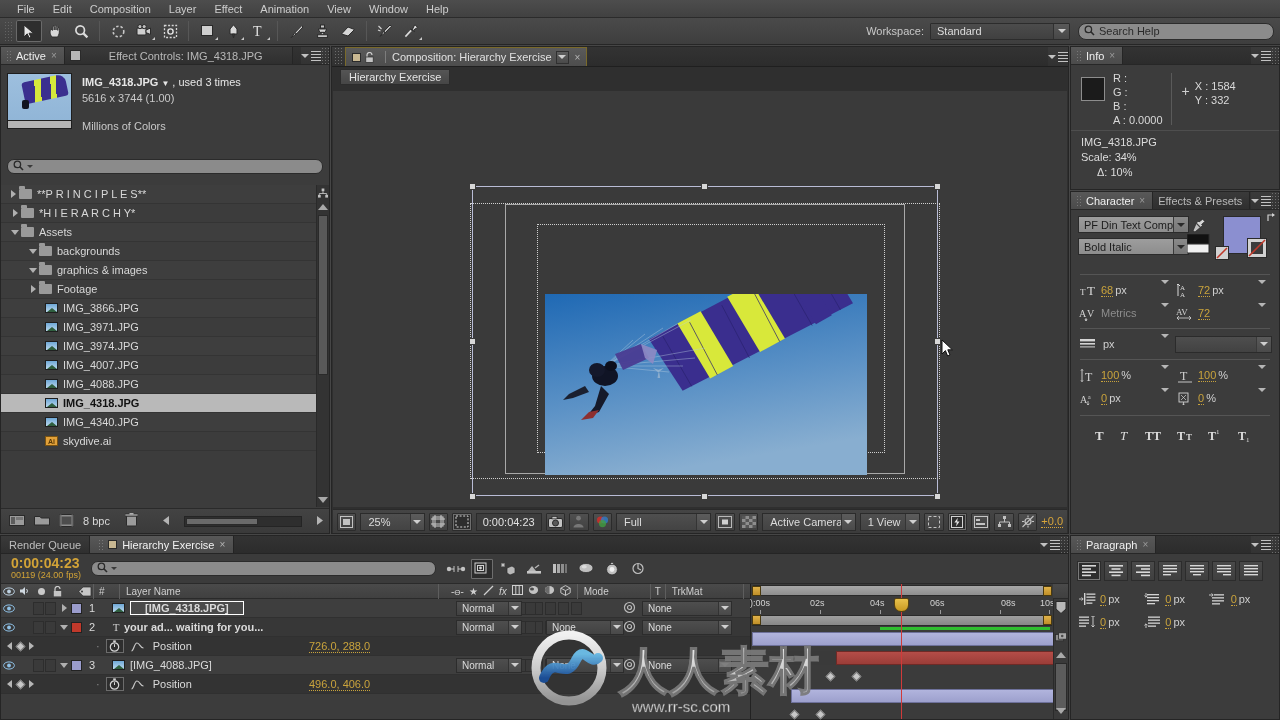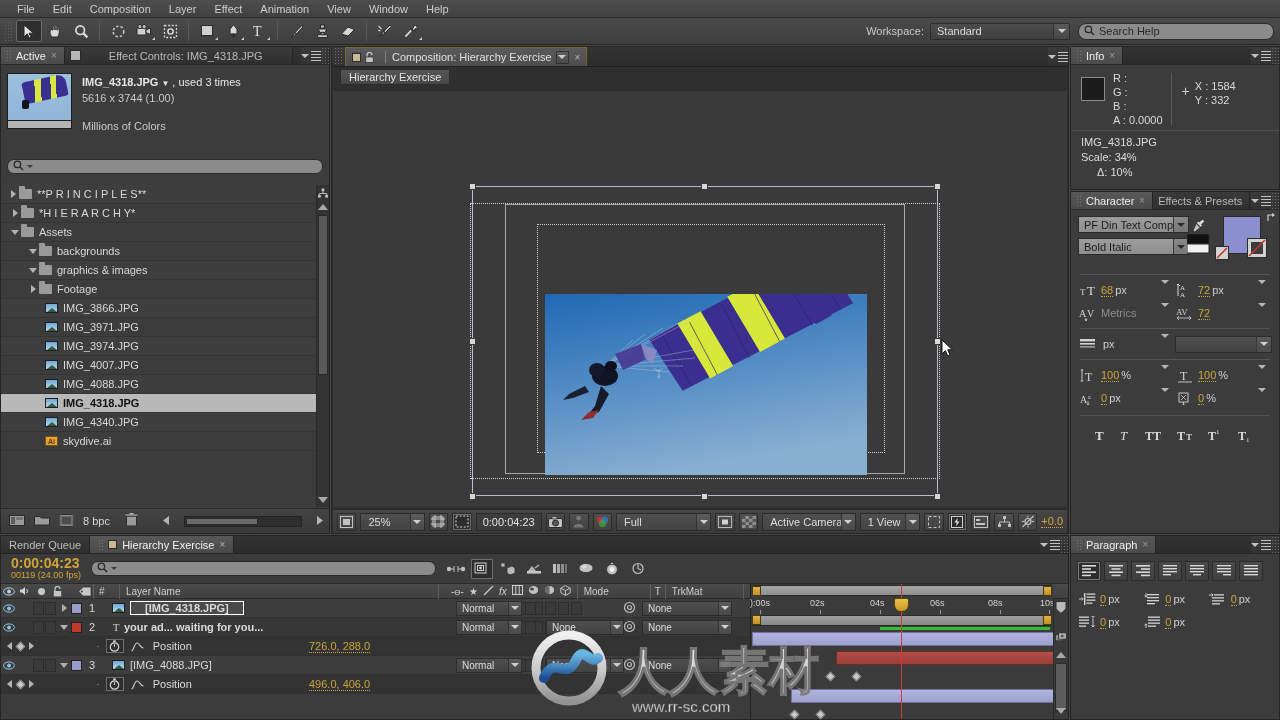--- a/index.html
+++ b/index.html
@@ -1675,21 +1675,21 @@
       <div style="position:absolute;left:1px;top:1px;right:1px;height:11px;background:linear-gradient(#a8a8a8,#8e8e8e);border:1px solid #2a2a2a;border-radius:2px;">
         <span class="navend" style="left:-1px;"></span>
         <span class="navend" style="right:-1px;"></span>
       </div>
 
       <div style="position:absolute;left:1px;top:14px;right:1px;height:16px;">
         <span class="tick" style="left:-2px;">):00s</span>
         <span class="tick" style="left:58px;">02s</span>
         <span class="tick" style="left:118px;">04s</span>
         <span class="tick" style="left:178px;">06s</span>
-        <span class="tick" style="left:236px;">08s</span>
+        <span class="tick" style="left:249px;">08s</span>
         <span class="tick" style="left:288px;">10s</span>
         <span class="tickmark" style="left:8px;"></span>
           <span class="tickmark" style="left:68px;"></span>
         <span class="tickmark" style="left:128px;"></span>
           <span class="tickmark" style="left:188px;"></span>
         <span class="tickmark" style="left:248px;"></span>
           <span class="tickmark" style="left:297px;"></span>
       </div>
 
       <div style="position:absolute;left:1px;top:31px;right:1px;height:11px;background:linear-gradient(#9f9f9f,#878787);border:1px solid #2a2a2a;">

